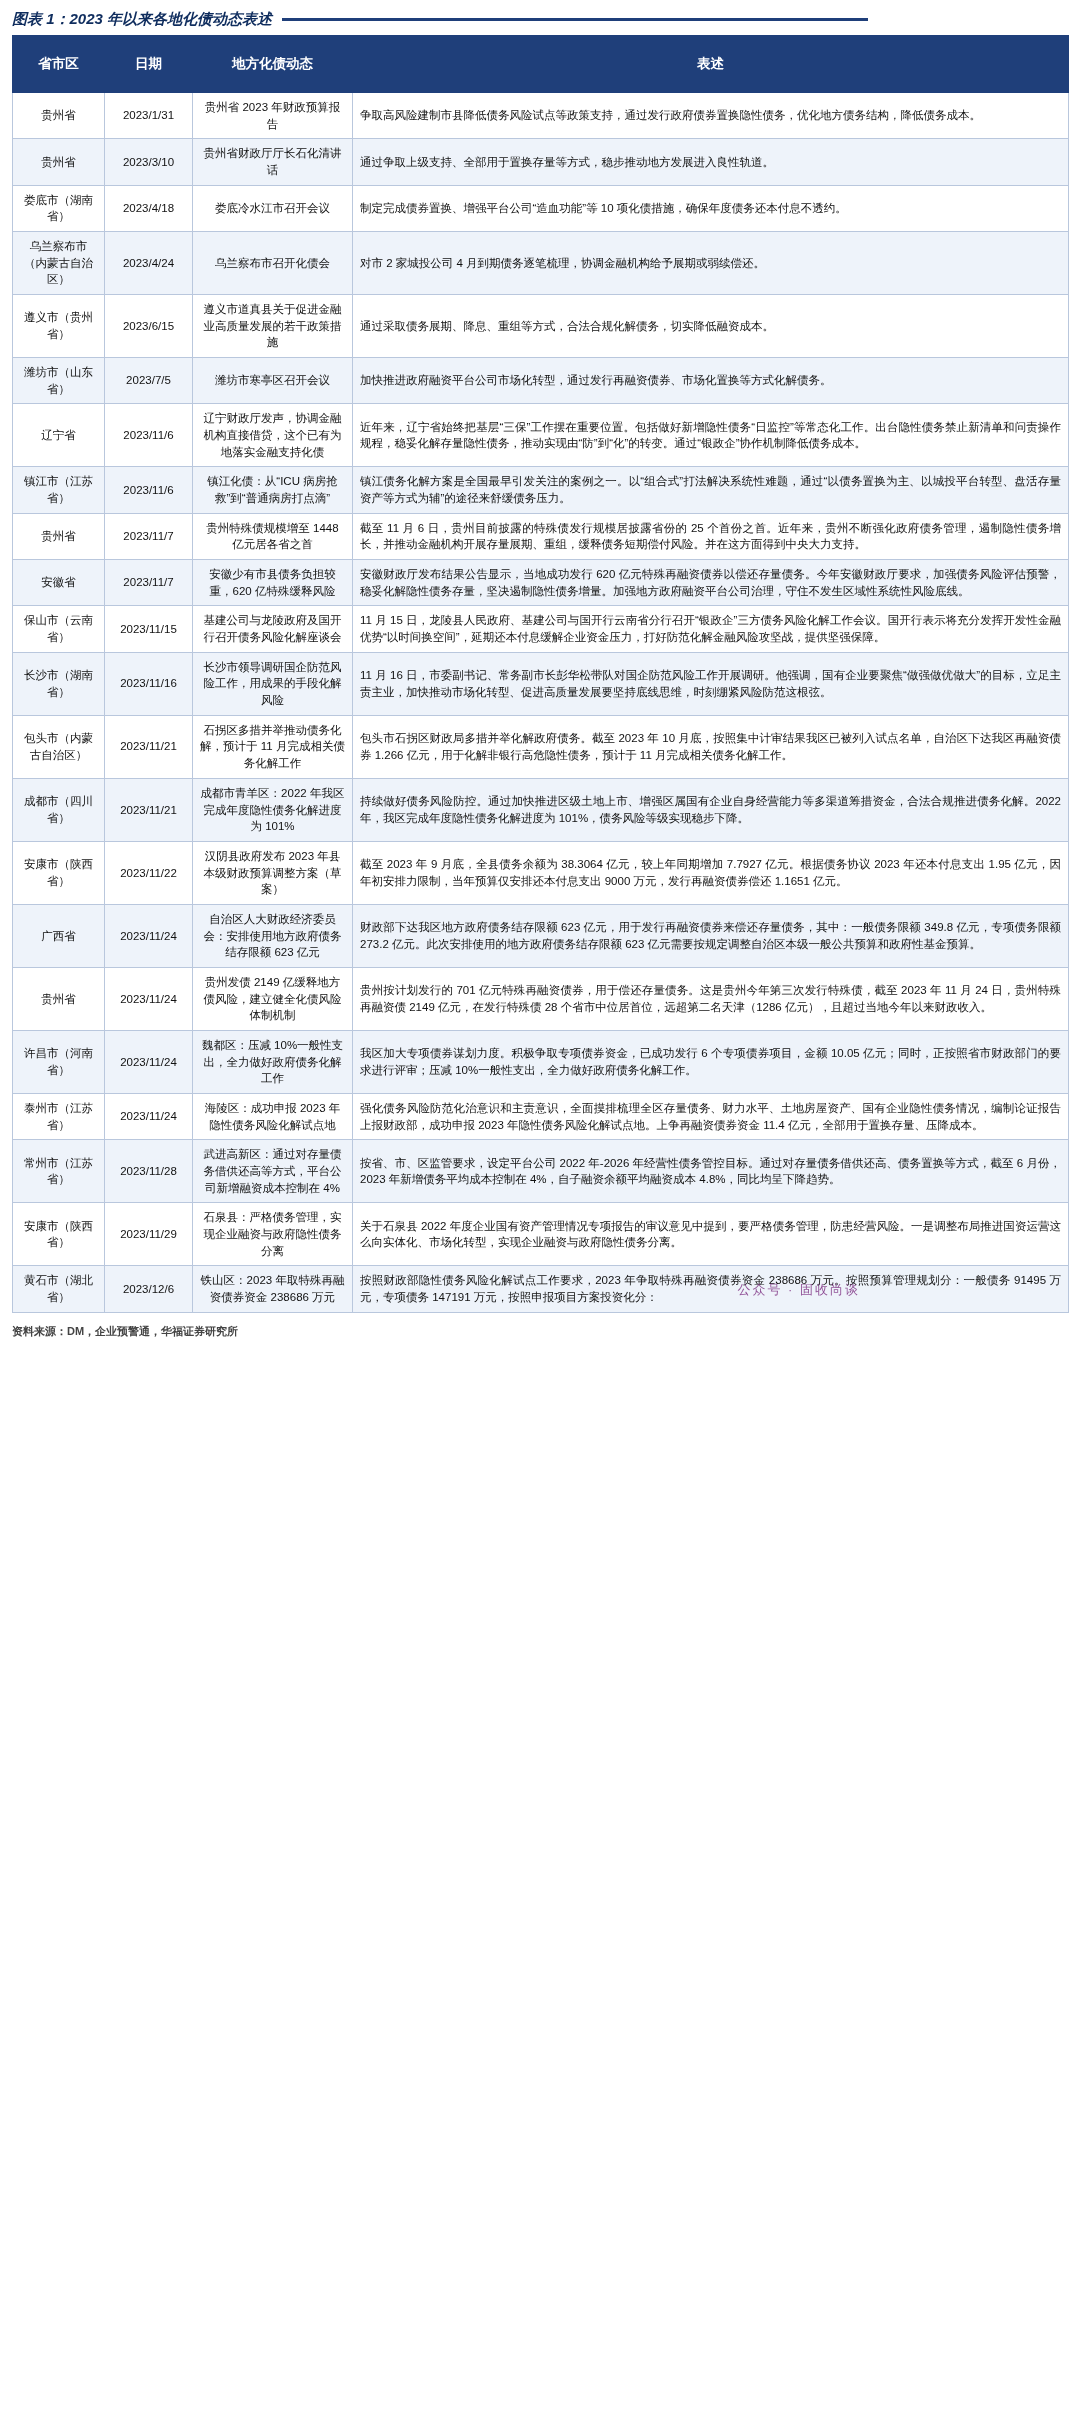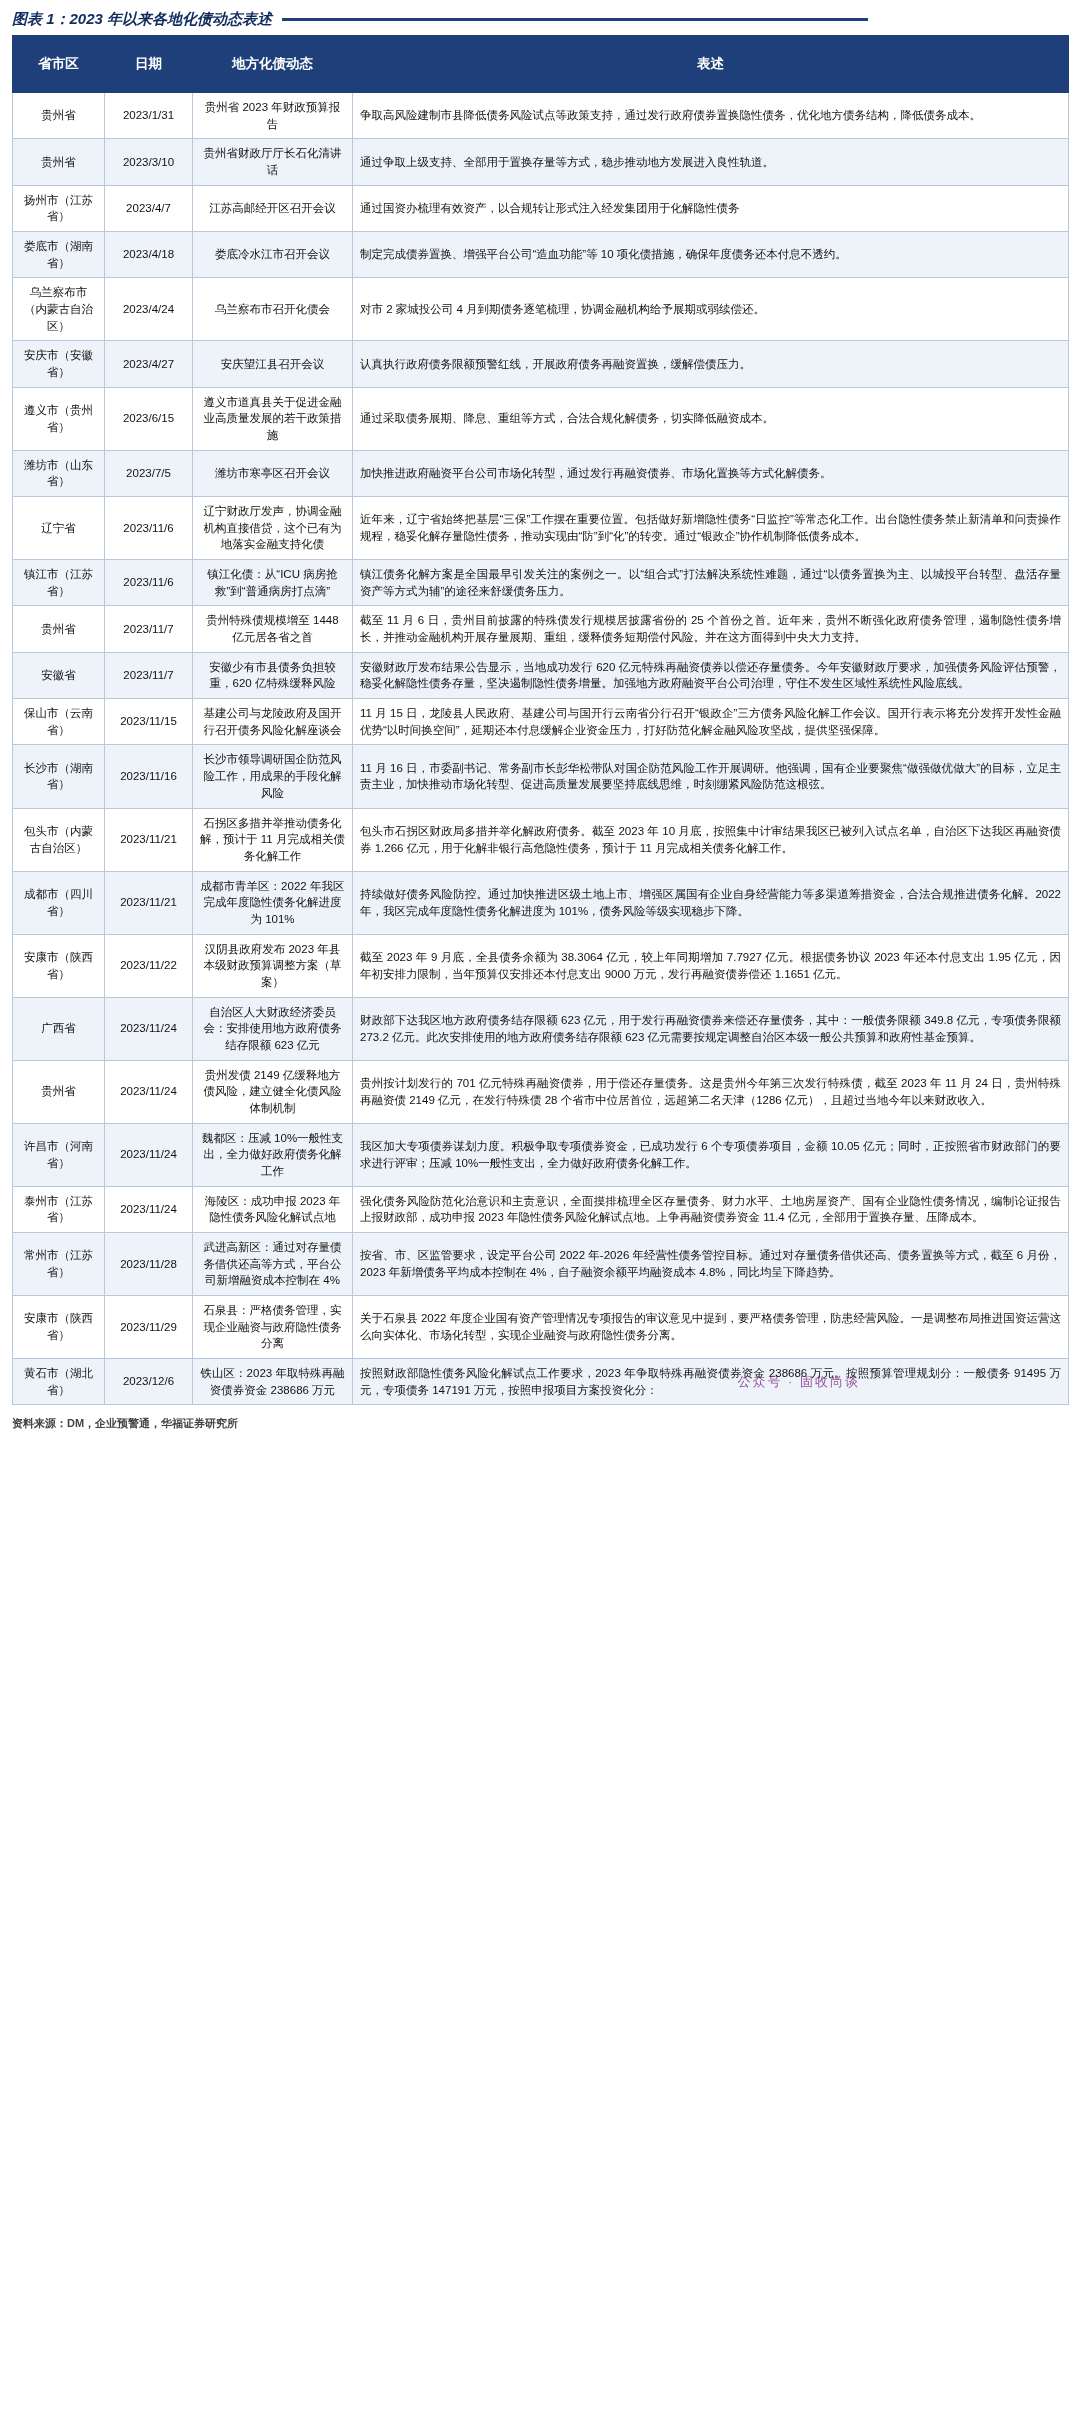--- a/index.html
+++ b/index.html
@@ -106,44 +106,32 @@
           <td class="event">贵州省 2023 年财政预算报告</td>
           <td class="desc">争取高风险<b>建制市县降低债务风险试点</b>等政策支持，通过<b>发行政府债券置换</b>隐性债务，优化地方债务结构，降低债务成本。</td>
         </tr>
         <tr>
           <td class="prov">贵州省</td>
           <td class="date">2023/3/10</td>
           <td class="event">贵州省财政厅厅长石化清讲话</td>
           <td class="desc">通过争取<b>上级支持、全部用于置换存量</b>等方式，稳步推动地方发展进入良性轨道。</td>
         </tr>
         <tr>
-          <td class="prov">扬州市（江苏省）</td>
-          <td class="date">2023/4/7</td>
-          <td class="event">江苏高邮经开区召开会议</td>
-          <td class="desc">通过国资办<b>梳理有效资产</b>，以合规转让形式注入经发集团用于化解隐性债务</td>
-        </tr>
-        <tr>
           <td class="prov">娄底市（湖南省）</td>
           <td class="date">2023/4/18</td>
           <td class="event">娄底冷水江市召开会议</td>
           <td class="desc">制定完成<b>债券置换、增强平台公司“造血功能”</b>等 10 项化债措施，确保年度债务还本付息不透约。</td>
         </tr>
         <tr>
           <td class="prov">乌兰察布市（内蒙古自治区）</td>
           <td class="date">2023/4/24</td>
           <td class="event">乌兰察布市召开化债会</td>
           <td class="desc">对市 2 家城投公司 4 月到期债务逐笔梳理，<b>协调金融机构给予展期或弱续偿还</b>。</td>
         </tr>
         <tr>
-          <td class="prov">安庆市（安徽省）</td>
-          <td class="date">2023/4/27</td>
-          <td class="event">安庆望江县召开会议</td>
-          <td class="desc">认真执行政府债务限额预警红线，开展<b>政府债务再融资置换</b>，缓解偿债压力。</td>
-        </tr>
-        <tr>
           <td class="prov">遵义市（贵州省）</td>
           <td class="date">2023/6/15</td>
           <td class="event">遵义市道真县关于促进金融业高质量发展的若干政策措施</td>
           <td class="desc">通过采取<b>债务展期、降息、重组</b>等方式，合法合规化解债务，切实降低融资成本。</td>
         </tr>
         <tr>
           <td class="prov">潍坊市（山东省）</td>
           <td class="date">2023/7/5</td>
           <td class="event">潍坊市寒亭区召开会议</td>
           <td class="desc">加快推进<b>政府融资平台公司市场化转型</b>，通过<b>发行再融资债券、市场化置换</b>等方式化解债务。</td>

